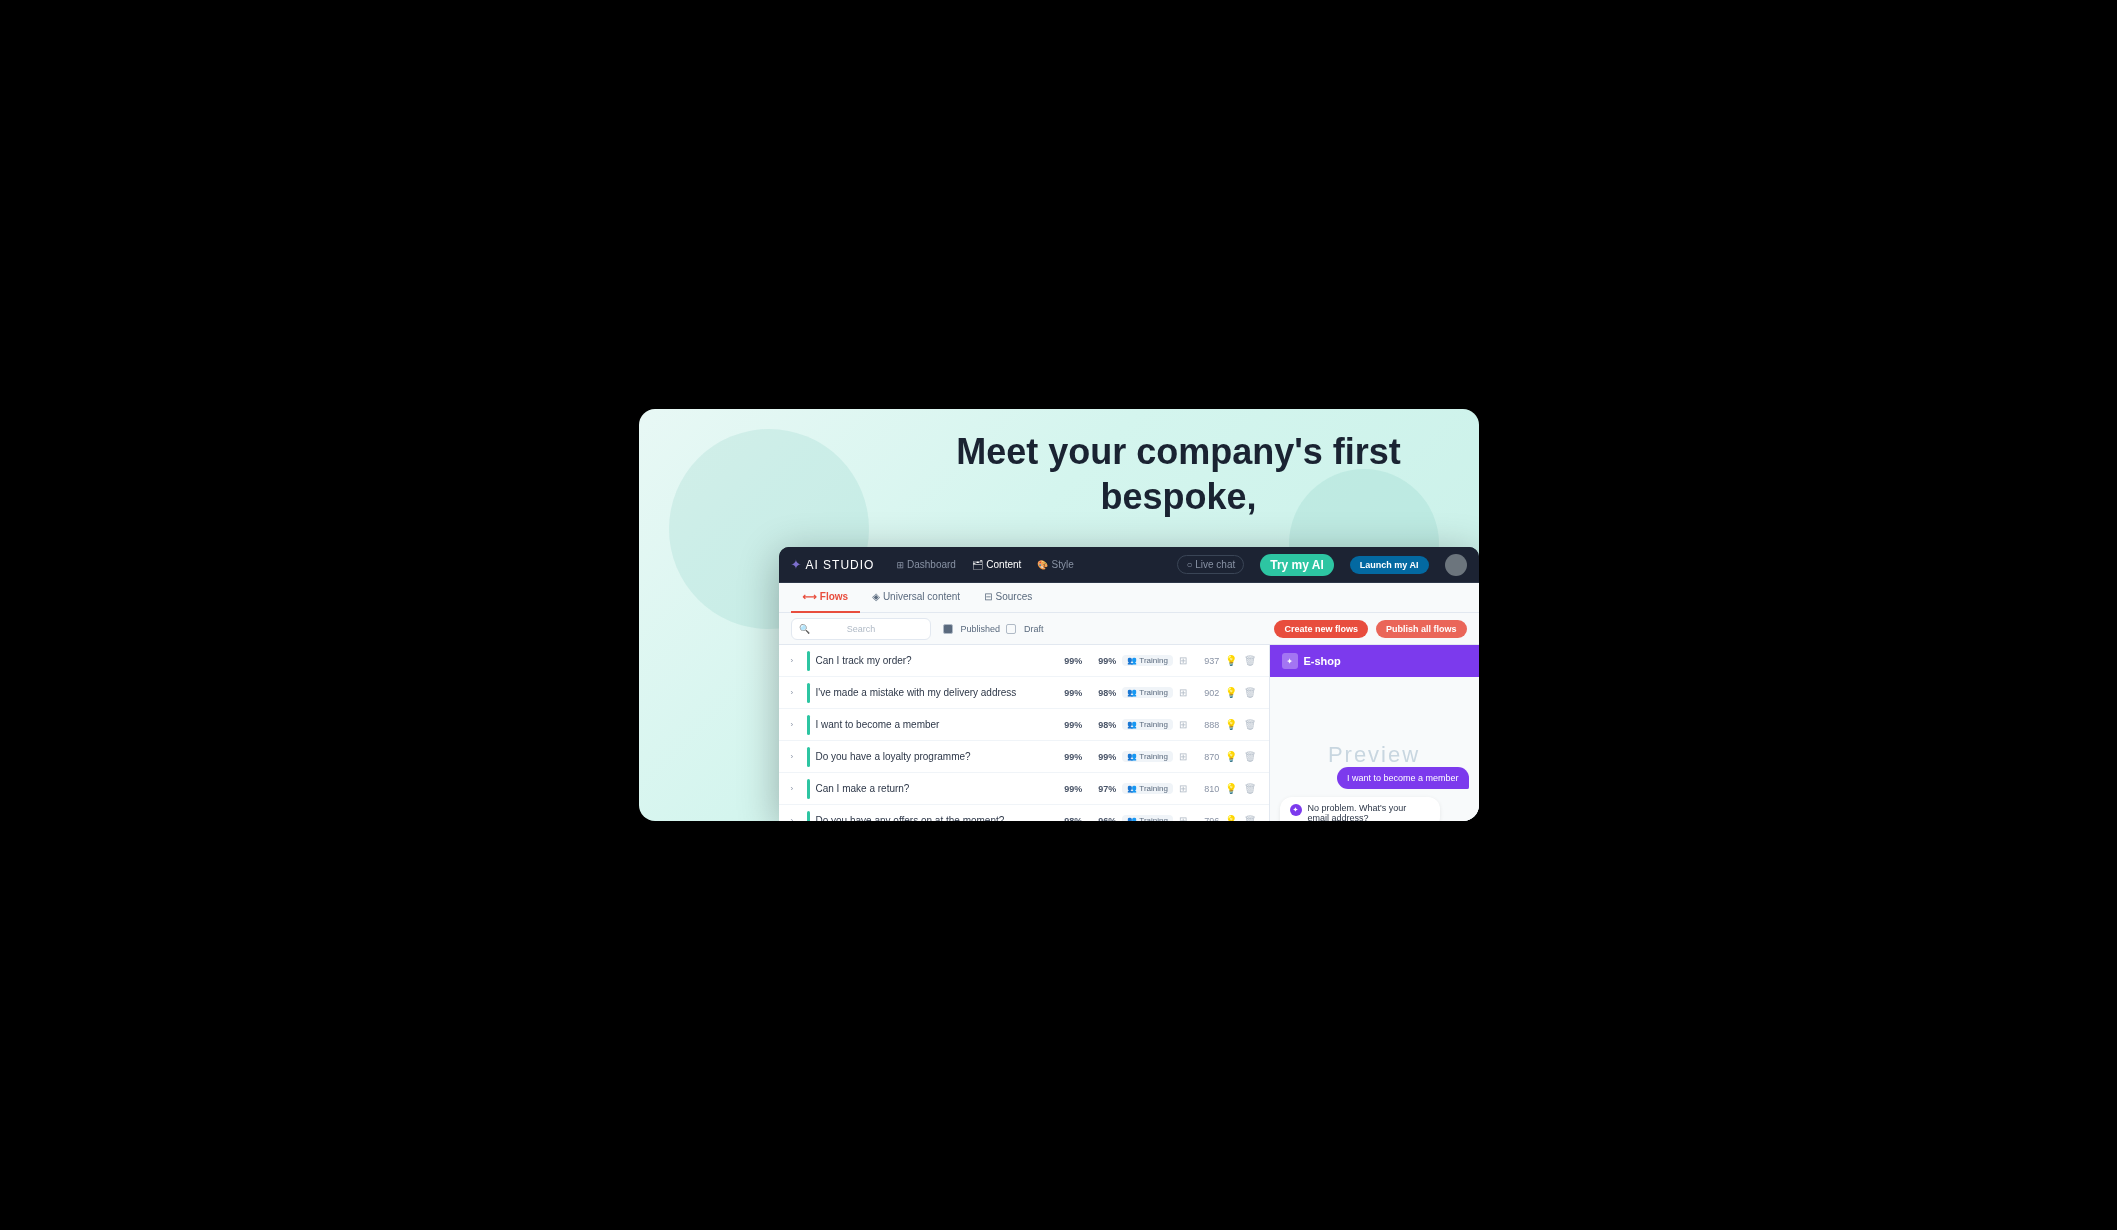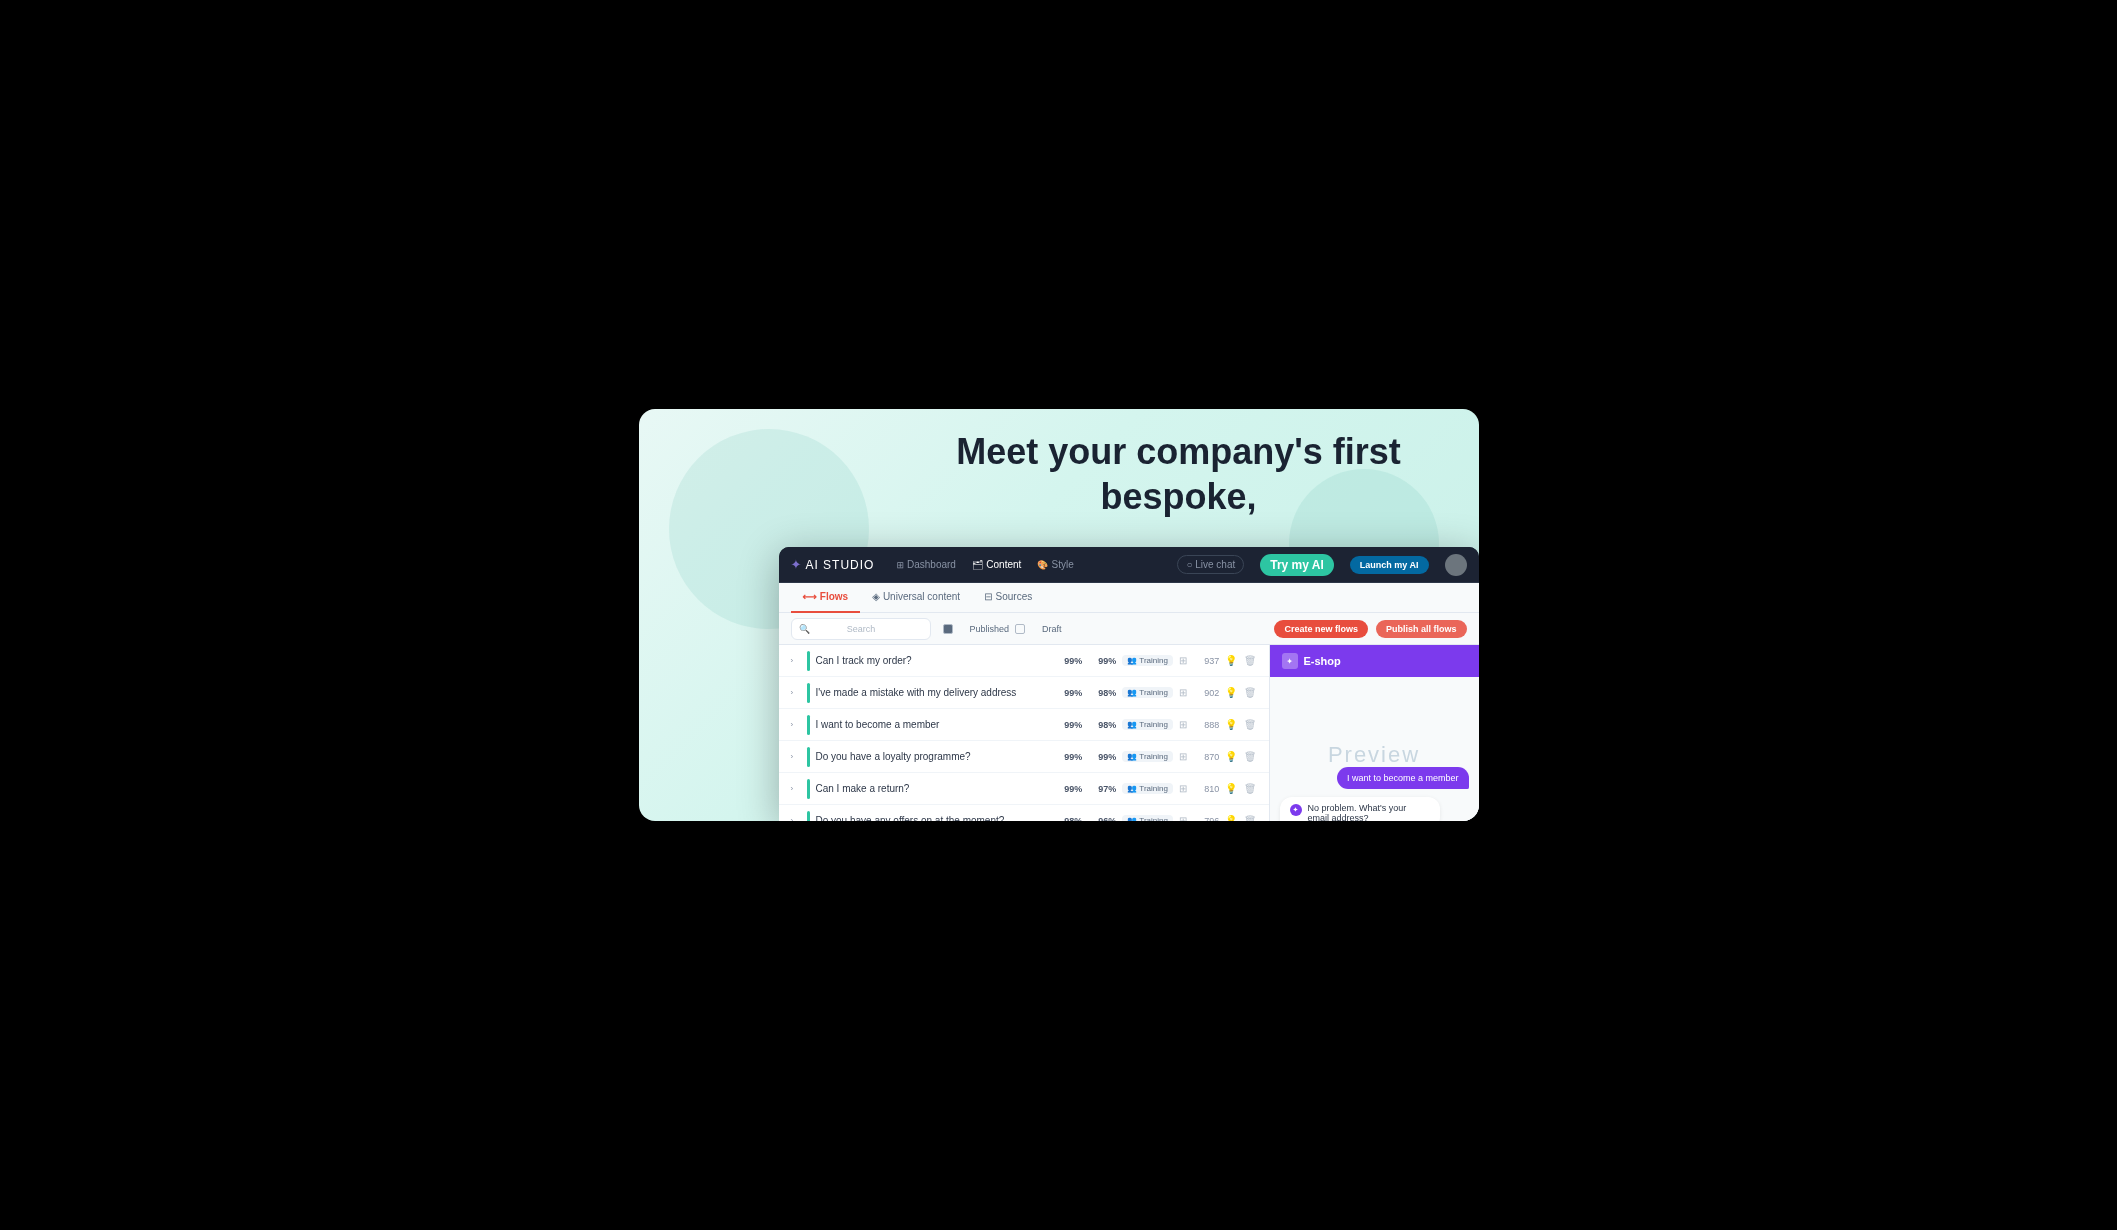--- a/index.html
+++ b/index.html
@@ -187,21 +187,21 @@
     .search-placeholder { font-size: 9px; color: #b0bac6; margin-left: 32px; }
     .filter-group {
       display: flex;
       align-items: center;
       gap: 6px;
       margin-left: 4px;
     }
     .filter-item {
       display: flex;
       align-items: center;
-      gap: 17px;
+      gap: 8px;
       font-size: 9px;
       color: #5a6a7e;
     }
     .checkbox {
       width: 10px; height: 10px;
       border: 1px solid #b0bac6;
       border-radius: 2px;
       display: flex;
       align-items: center;
       justify-content: center;

